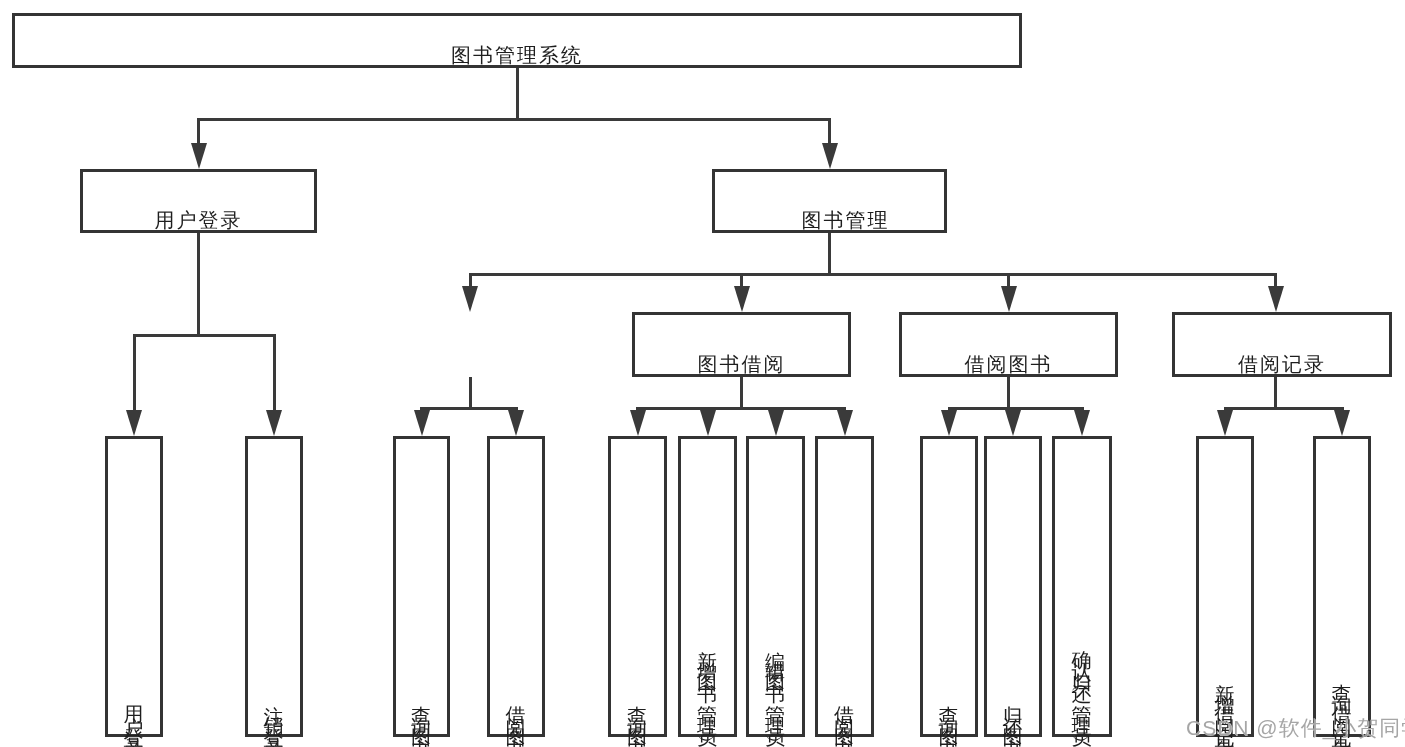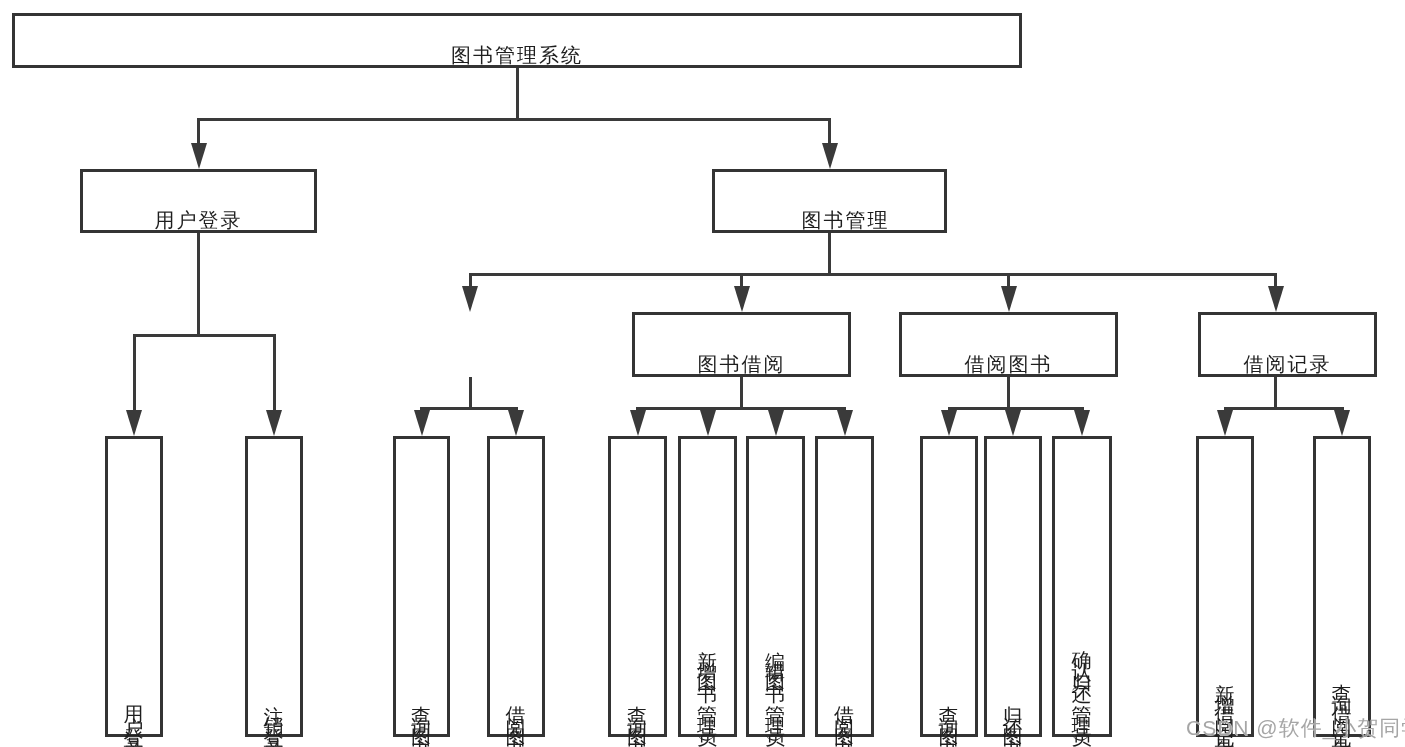--- a/index.html
+++ b/index.html
@@ -122,21 +122,21 @@
       </div>
       <div class="box" style="left: 712px; top: 169px; width: 235px; height: 64px; padding-left: 32px;">
         <span class="lbl">图书管理</span>
       </div>
       <div class="box" style="left: 632px; top: 312px; width: 219px; height: 65px;">
         <span class="lbl">图书借阅</span>
       </div>
       <div class="box" style="left: 899px; top: 312px; width: 219px; height: 65px;">
         <span class="lbl">借阅图书</span>
       </div>
-      <div class="box" style="left: 1198px; top: 312px; width: 179px; height: 65px;">
+      <div class="box" style="left: 1172px; top: 312px; width: 220px; height: 65px;">
         <span class="lbl">借阅记录</span>
       </div>
       <div class="box vtext" style="left: 105px; top: 436px; width: 58px; height: 301px;">
         <span class="lbl">用户登录</span>
       </div>
       <div class="box vtext" style="left: 245px; top: 436px; width: 58px; height: 301px;">
         <span class="lbl">注销登录</span>
       </div>
       <div class="box vtext" style="left: 393px; top: 436px; width: 57px; height: 301px;">
         <span class="lbl">查询图书</span>

